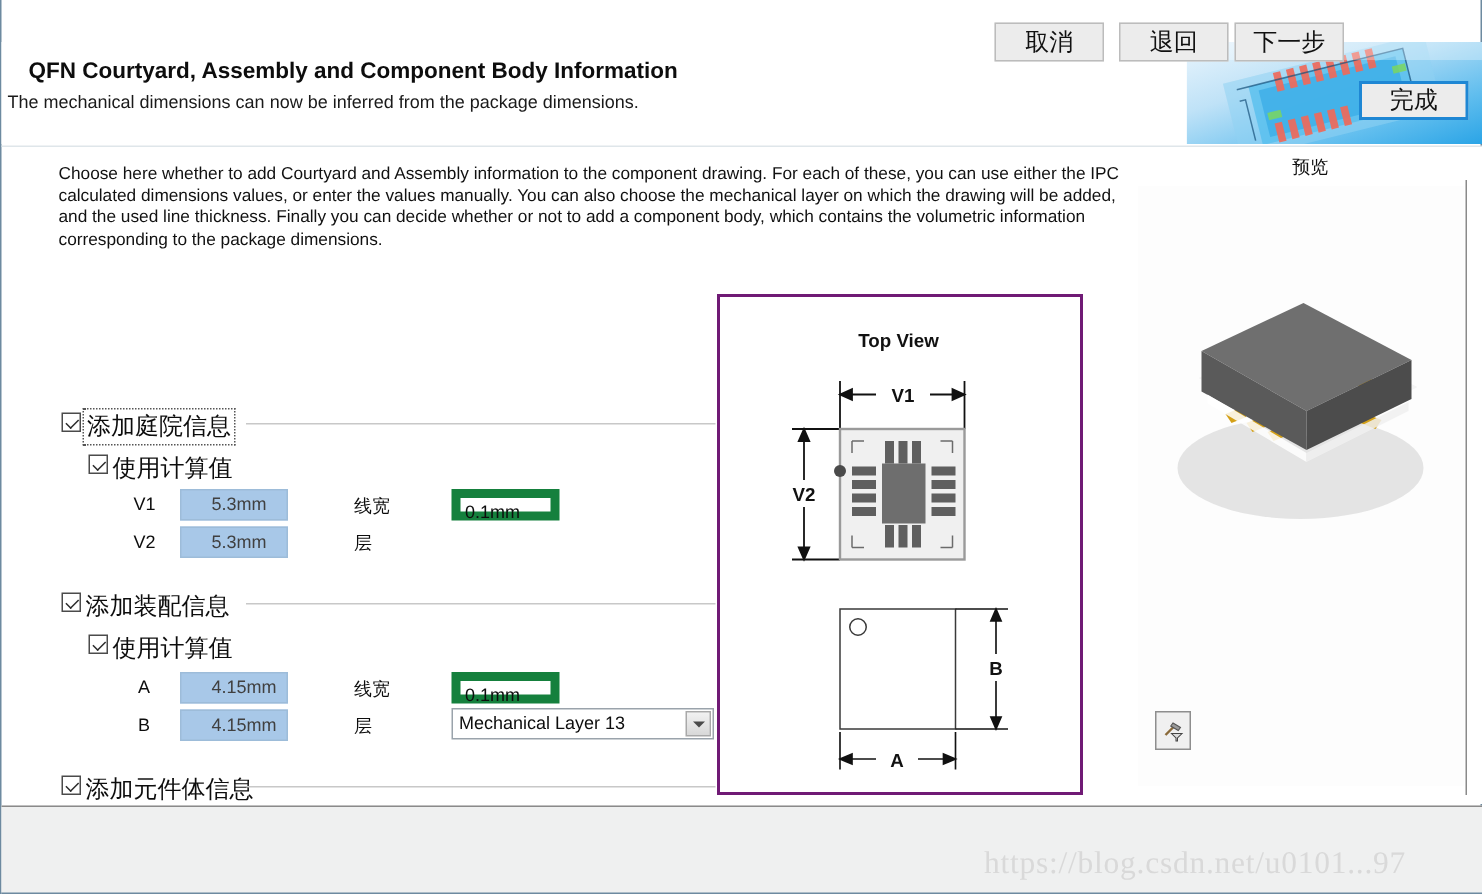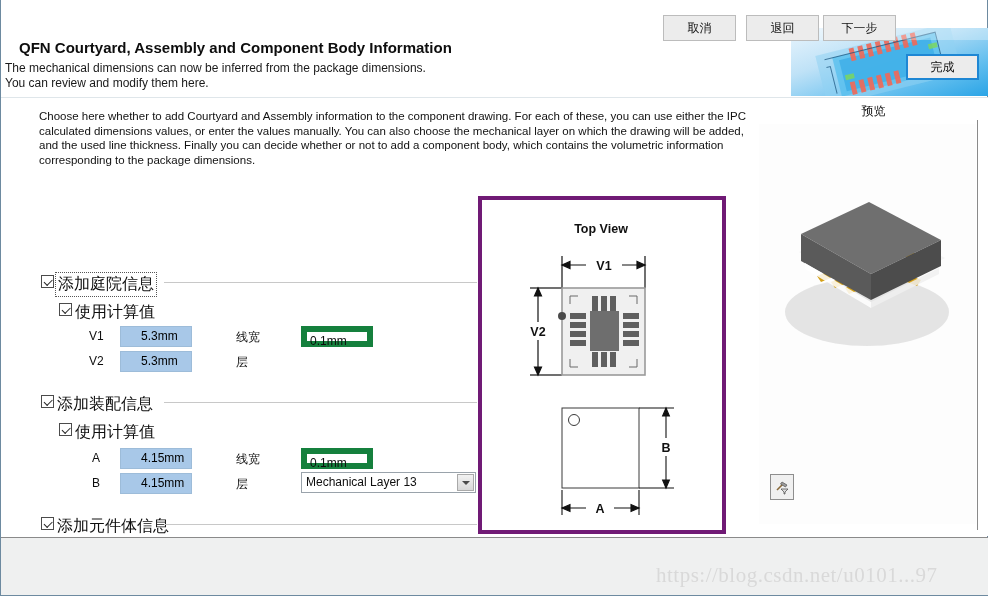--- a/index.html
+++ b/index.html
@@ -44,72 +44,71 @@
             transform:rotate(-45deg);}
   .cblabel{position:absolute;font-size:16px;color:#0d0d0d;white-space:nowrap;cursor:pointer;}
   .cblabel.focus{outline:1px dotted #555;outline-offset:1px;padding:0 1px;}
 
   .flabel{position:absolute;font-size:12px;color:#0d0d0d;white-space:nowrap;}
 
   .inp{position:absolute;box-sizing:border-box;height:21px;
        border:6px solid #15803d;background:#fff;color:#0d0d0d;
        font-family:"Liberation Sans","DejaVu Sans",sans-serif;font-size:12px;
        padding:0 3px;line-height:19px;}
-  .inp.dis{background:#a8c8e8;border:1px solid #9dbcd9;color:#000000;padding-left:20px;}
+  .inp.dis{background:#a8c8e8;border:1px solid #9dbcd9;color:#404040;padding-left:20px;}
 
   .sel{position:absolute;box-sizing:border-box;height:21px;
        border:1px solid #9aa3ab;background:#fff;cursor:pointer;}
   .sel .txt{position:absolute;left:4px;top:2px;font-size:12px;color:#0d0d0d;white-space:nowrap;}
   .sel .btn{position:absolute;right:1px;top:1px;width:17px;height:17px;
             background:linear-gradient(#f2f2f2,#d8d8d8);border:1px solid #a9a9a9;
             display:flex;align-items:center;justify-content:center;}
   .sel .btn i{display:block;width:0;height:0;border-left:4px solid transparent;
               border-right:4px solid transparent;border-top:4px solid #4a4a4a;}
 
   
   .draw{position:absolute;left:477px;top:196px;width:240px;height:330px;
-        border:4px solid #701a75;background:#fff;}
+        border:2px solid #701a75;background:#fff;}
 
   
   .preview{position:absolute;left:757px;top:98px;width:231px;height:438px;background:#fff;}
   .preview .plabel{position:absolute;left:0;top:5px;width:231px;text-align:center;
                    font-size:12px;color:#111;}
   .preview .pbox{position:absolute;left:1px;top:26px;width:217px;height:400px;
                  background:#fcfcfc;overflow:hidden;}
   .preview .vline{position:absolute;left:219px;top:22px;width:1px;height:410px;background:#8a8a8a;}
   .toolbtn-in{position:absolute;left:769px;top:474px;width:24px;height:26px;box-sizing:border-box;
               border:1px solid #8e8e8e;background:#f0f0f0;display:flex;align-items:center;
               justify-content:center;cursor:pointer;}
 
   
   .footer{position:absolute;left:0;top:537px;width:988px;height:59px;
           background:#eff0f0;border-top:1px solid #8a8a8a;}
   .footer .fline{position:absolute;left:0;bottom:0;width:988px;height:2px;background:#6d8aa0;}
   .btn{position:absolute;top:15px;height:26px;box-sizing:border-box;
-       border:1px solid #bcbcbc;background:#ececec;color:#111;font-size:12px;
+       border:1px solid #bcbcbc;background:#ececec;color:#111;font-size:16px;
        display:flex;align-items:center;justify-content:center;cursor:pointer;
        font-family:"Liberation Sans","DejaVu Sans",sans-serif;}
   .btn.primary{border:2px solid #1e87d4;background:#ececec;}
 
   .watermark{position:absolute;left:655px;top:562px;width:333px;height:26px;
              font-size:21px;color:#d9d9d9;letter-spacing:0.5px;white-space:nowrap;
              font-family:"Liberation Serif","DejaVu Serif",serif;line-height:26px;
              pointer-events:none;}
 </style>
 </head>
 <body>
 
 <div class="window">
 
 
   <div class="header">
     <div class="h1">QFN Courtyard, Assembly and Component Body Information</div>
     <div class="sub">
       <div>The mechanical dimensions can now be inferred from the package dimensions.</div>
-      <div>You can review and modify them here.</div>
     </div>
   </div>
   <div class="header" style="left:790px;top:28px;width:198px;height:68px;overflow:hidden;">
     <svg width="198" height="68" viewBox="0 0 198 68">
       <defs>
         <linearGradient id="bgb" x1="0" y1="0" x2="1" y2="1">
           <stop offset="0" stop-color="#eaf5fd"></stop>
           <stop offset="0.35" stop-color="#bfe2f7"></stop>
           <stop offset="0.75" stop-color="#5fbdee"></stop>
           <stop offset="1" stop-color="#2aa4e6"></stop>

